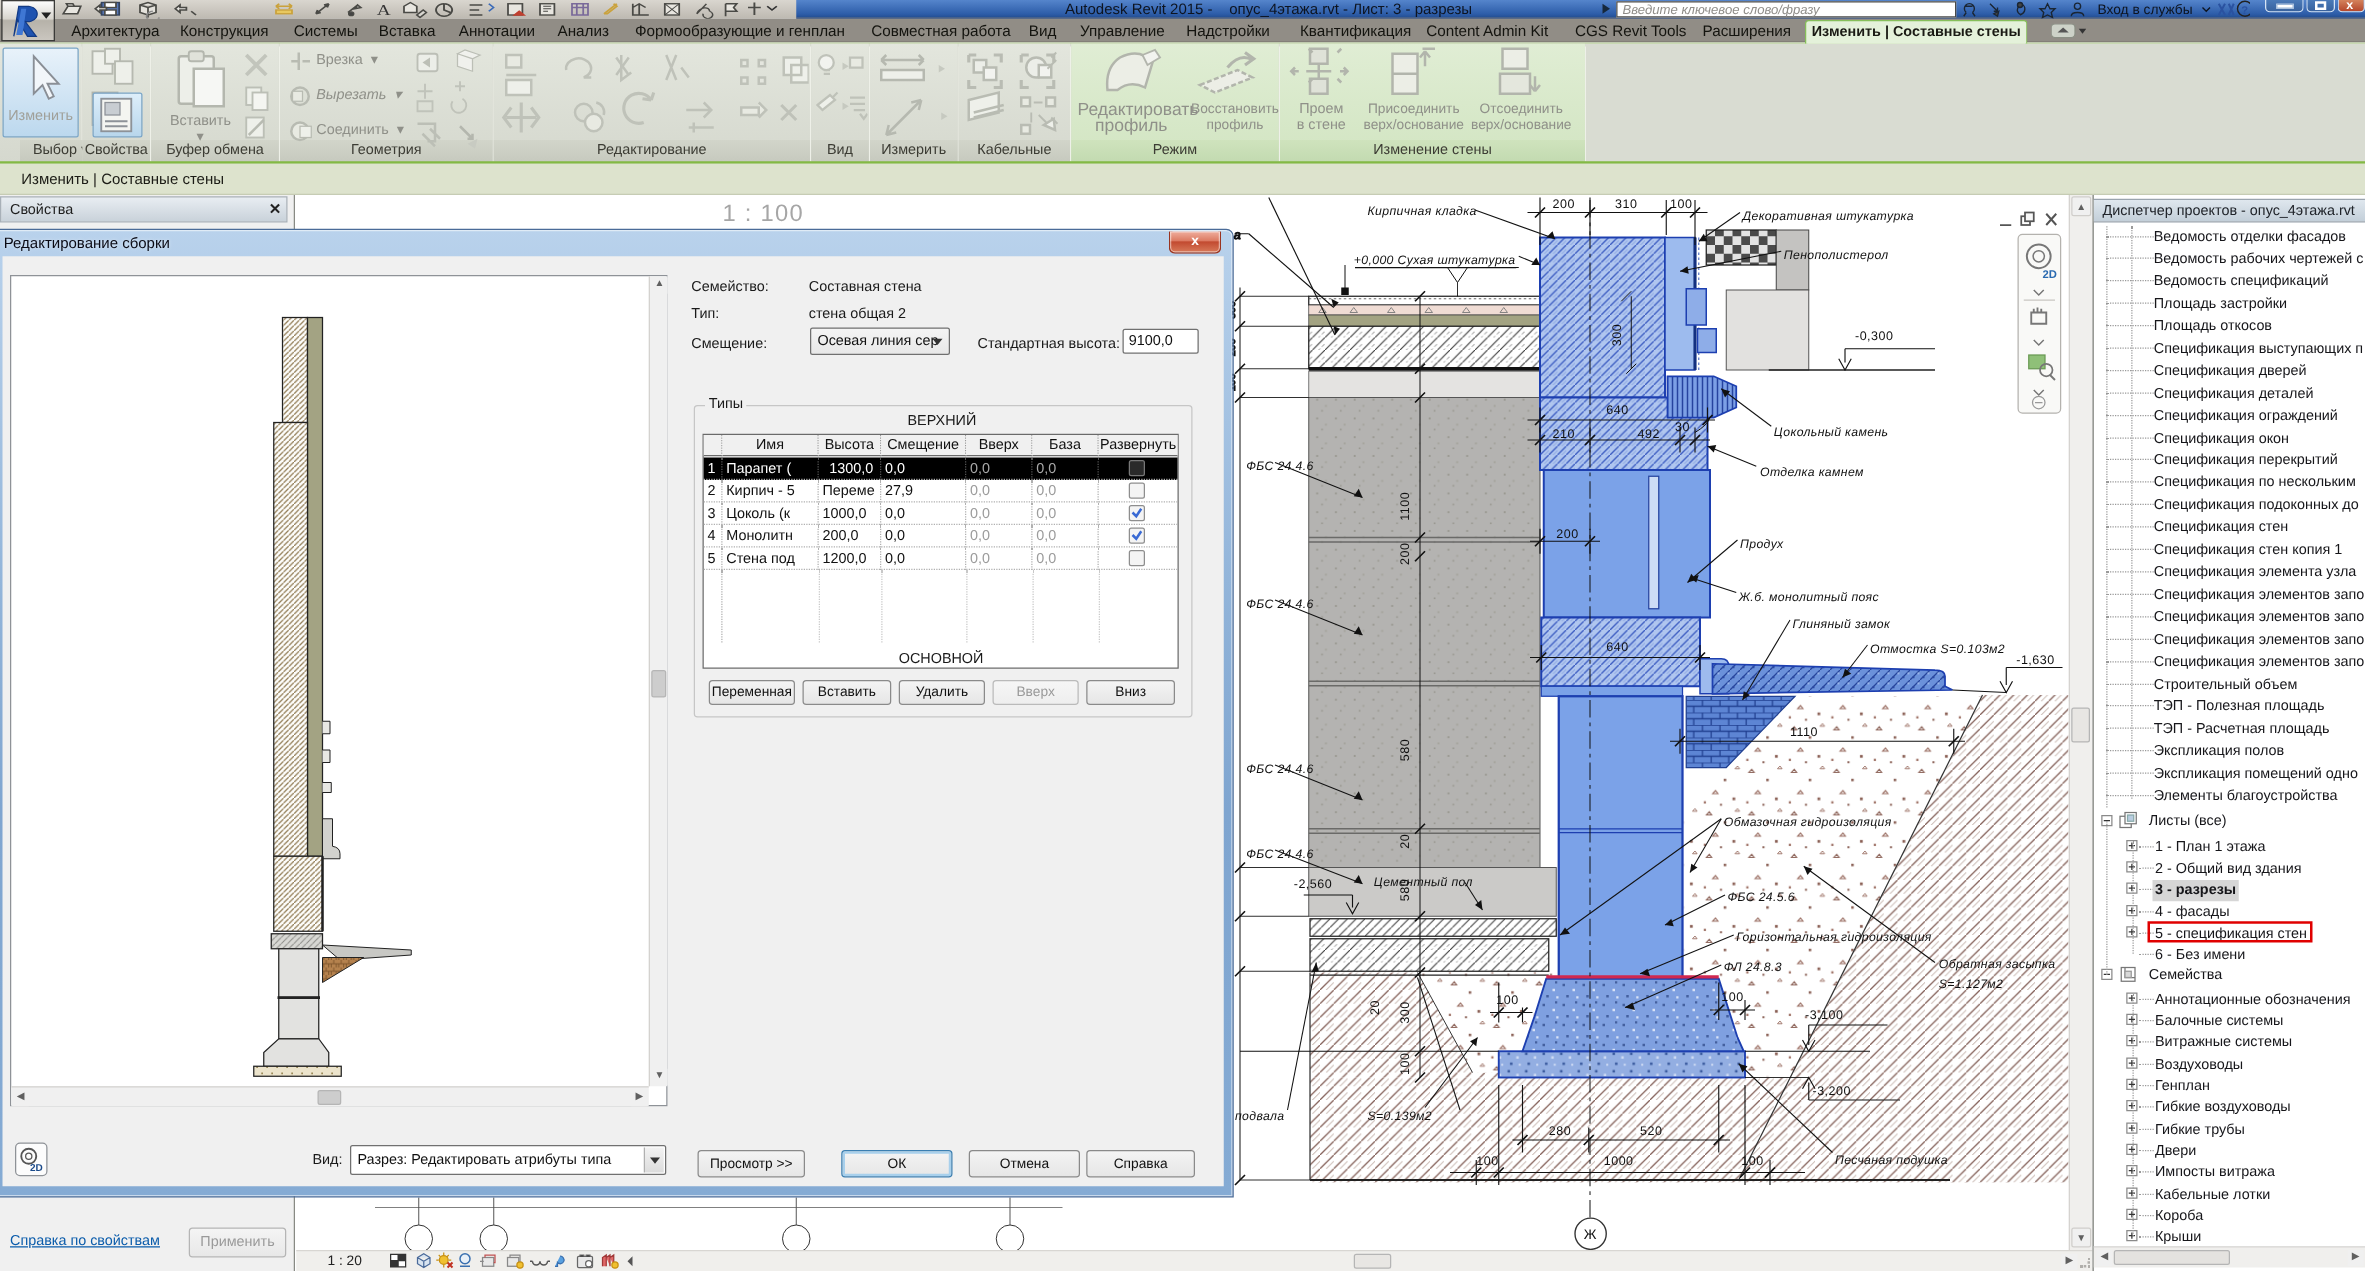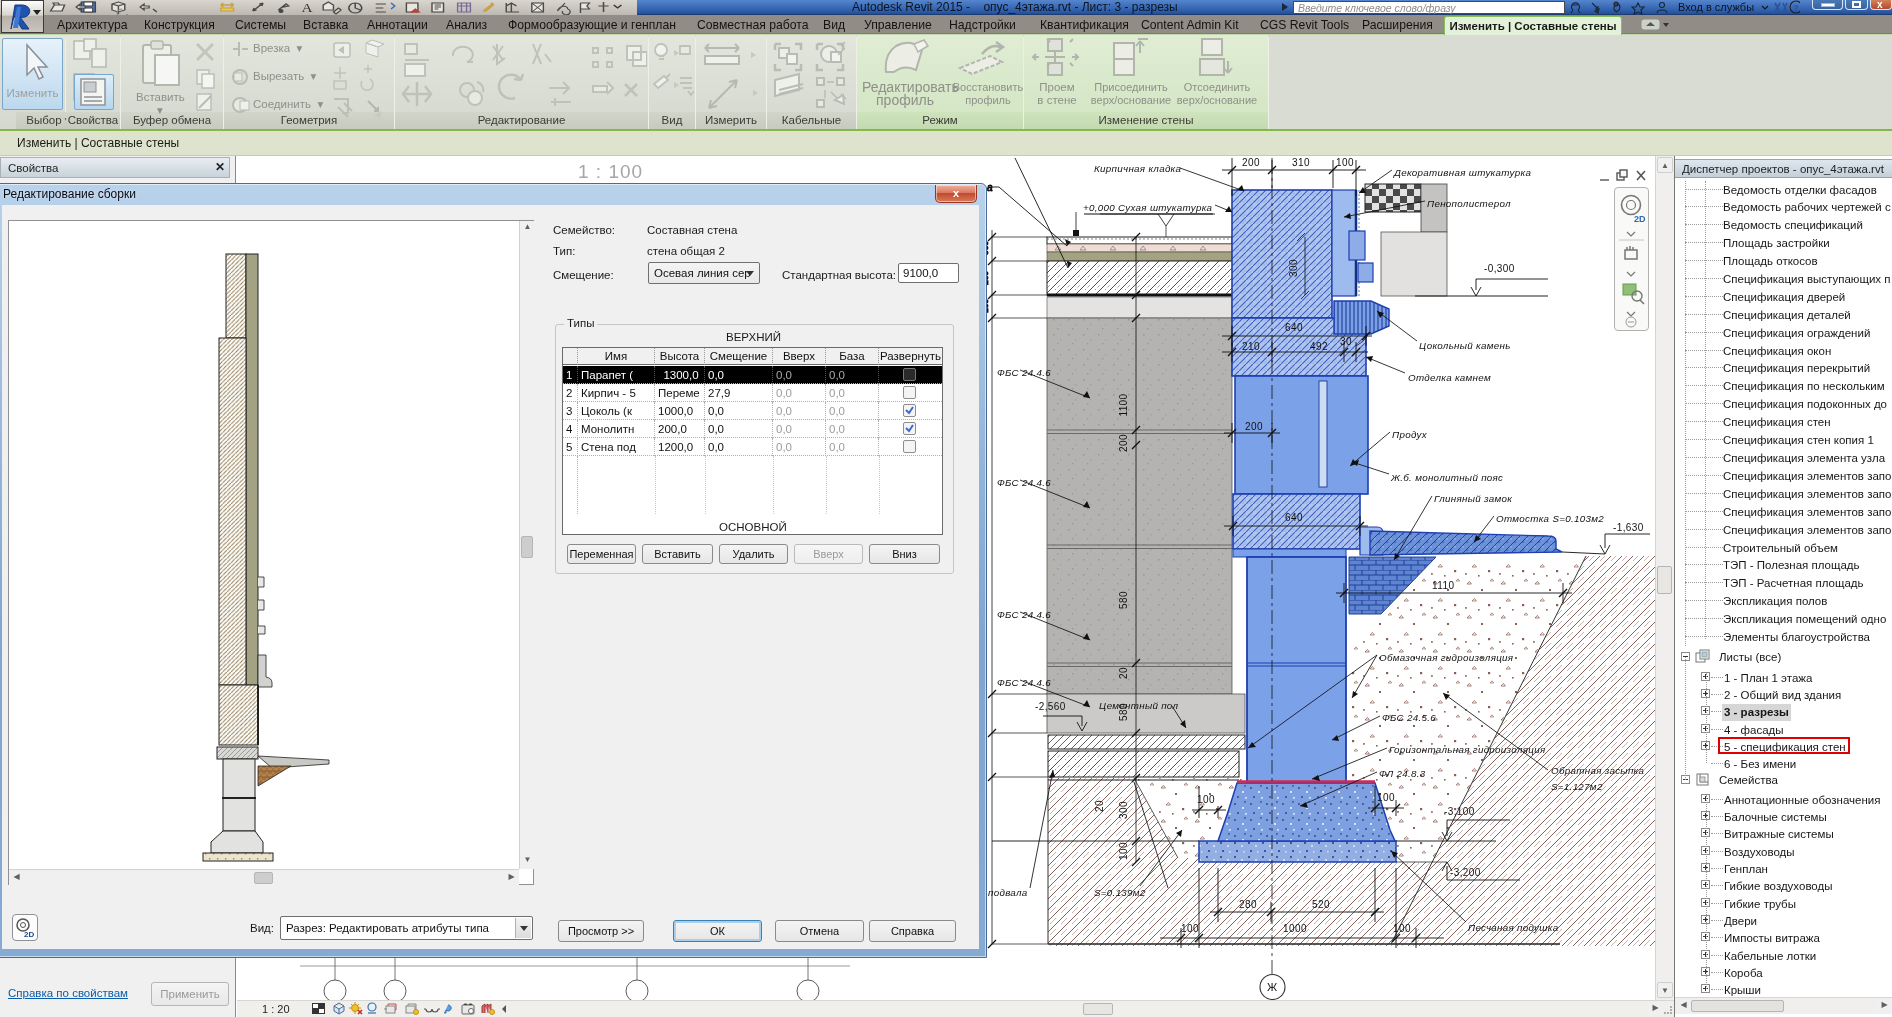--- a/index.html
+++ b/index.html
@@ -208,21 +208,21 @@
  <div class="rlab" style="left:224px;width:170px;">Геометрия</div>
 
   <svg width="24" height="84" style="left:230px;top:2px;">
         <path d="M3 12 h6 M12 12 h6 M9 5 v14" stroke="#b8bbb2" stroke-width="2"></path>
         <circle cx="10" cy="40" r="7" fill="none" stroke="#b8bbb2" stroke-width="2"></circle>
         <rect x="4" y="36" width="8" height="8" fill="#e8eae2" stroke="#b8bbb2"></rect>
         <circle cx="10" cy="68" r="7" fill="#e8eae2" stroke="#b8bbb2" stroke-width="2"></circle>
         <rect x="10" y="64" width="9" height="9" fill="#eef0ea" stroke="#b8bbb2"></rect>
       </svg>
   <div class="gtxt" style="left:253px;top:7px;">Врезка&nbsp;&nbsp;▾</div>
-  <div class="gtxt" style="left:253px;top:35px;">Вырезать&nbsp;&nbsp;▾</div>
+  <div class="gtxt" style="left:253px;top:35px;font-style:italic;">Вырезать&nbsp;&nbsp;▾</div>
   <div class="gtxt" style="left:253px;top:63px;">Соединить&nbsp;&nbsp;▾</div>
   <svg width="60" height="84" style="left:330px;top:2px;">
         <rect x="4" y="6" width="16" height="14" rx="2" fill="#eceee8" stroke="#bcbfb6" stroke-width="1.5"></rect>
         <path d="M8 13 l6 -4 v8 z" fill="#bcbfb6"></path>
         <path d="M36 6 l12 4 v10 l-12 -4 z M36 6 l6 -3 12 4 -6 3z" fill="#f0f1ed" stroke="#bcbfb6"></path>
         <path d="M4 36 h12 M10 30 v12 M4 44 h12 v8 h-12z" stroke="#c0c3ba" stroke-width="1.5" fill="none"></path>
         <path d="M34 32 l8 0 m-4 -4 l0 8 m 2 6 a6 6 0 1 1 -8 2" stroke="#c0c3ba" stroke-width="1.5" fill="none"></path>
         <path d="M4 62 h14 v14 h-6 M8 70 l10 10 M14 66 l8 8" stroke="#bcbfb6" stroke-width="2" fill="none"></path>
         <path d="M38 64 l10 10 m0 -4 v4 h-4" stroke="#b4b7ae" stroke-width="2" fill="none"></path>
         <path d="M44 78 l8 -4 -2 8z" fill="#c8cbc2"></path>

